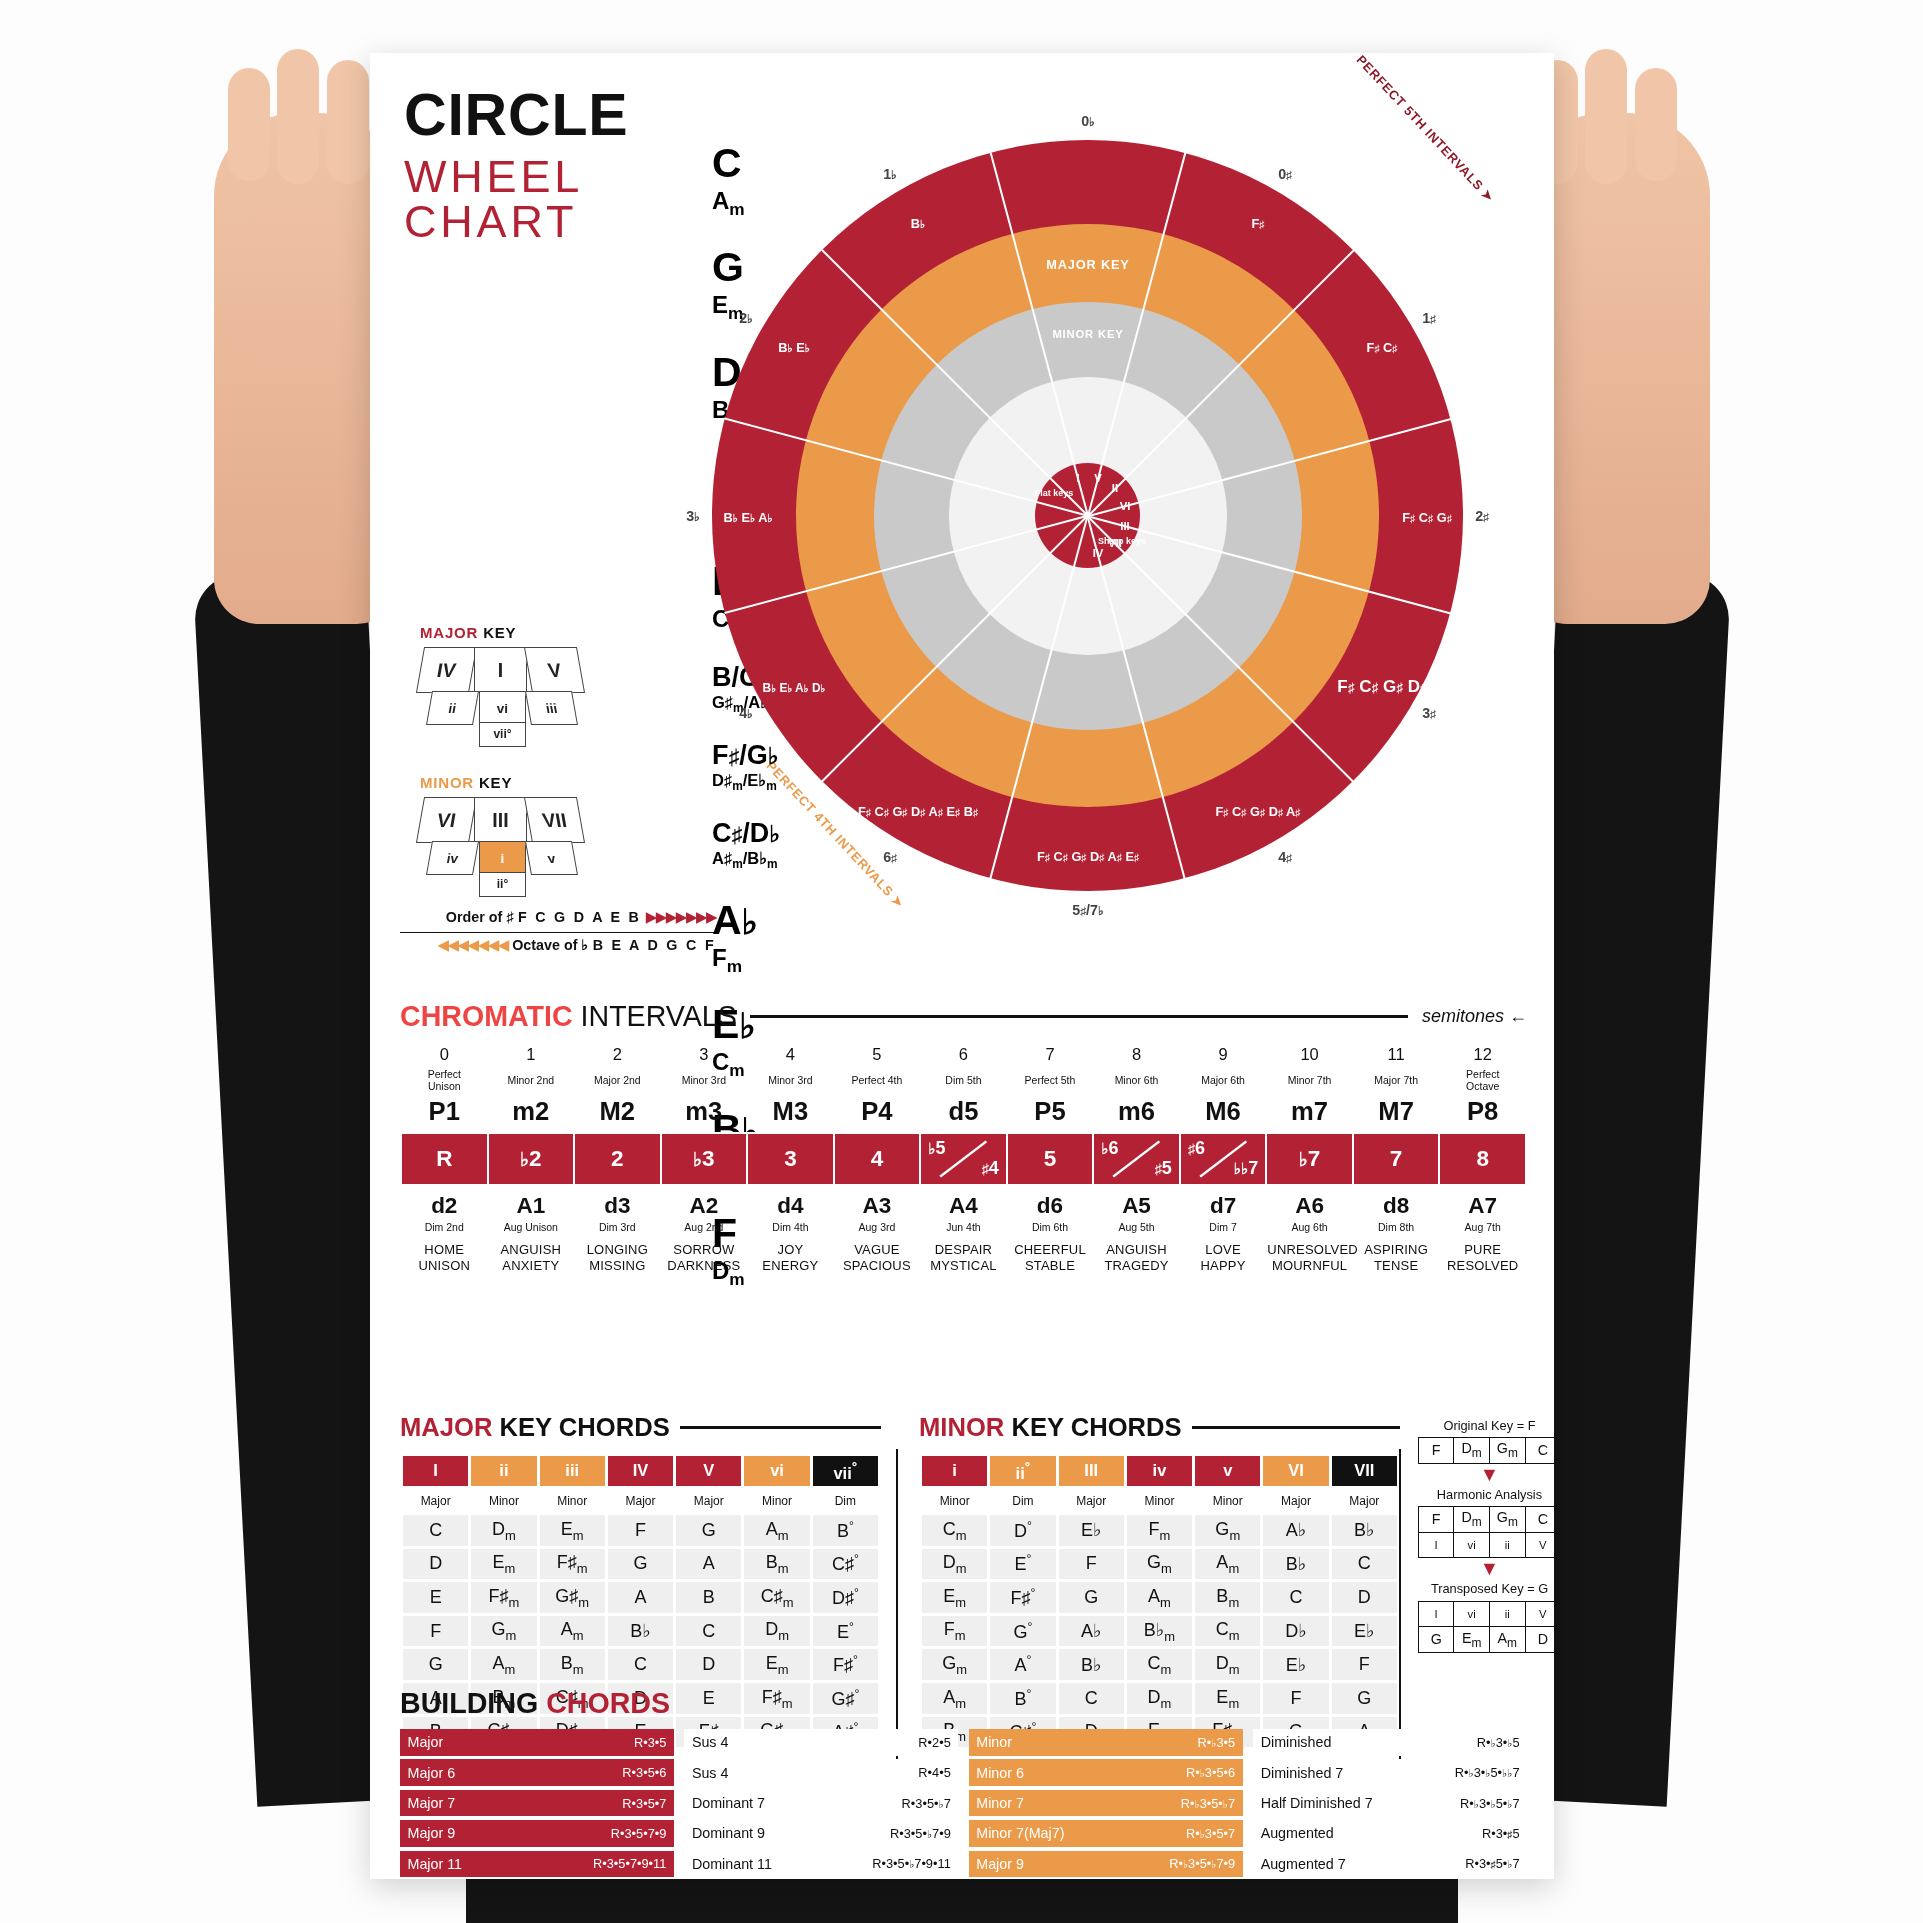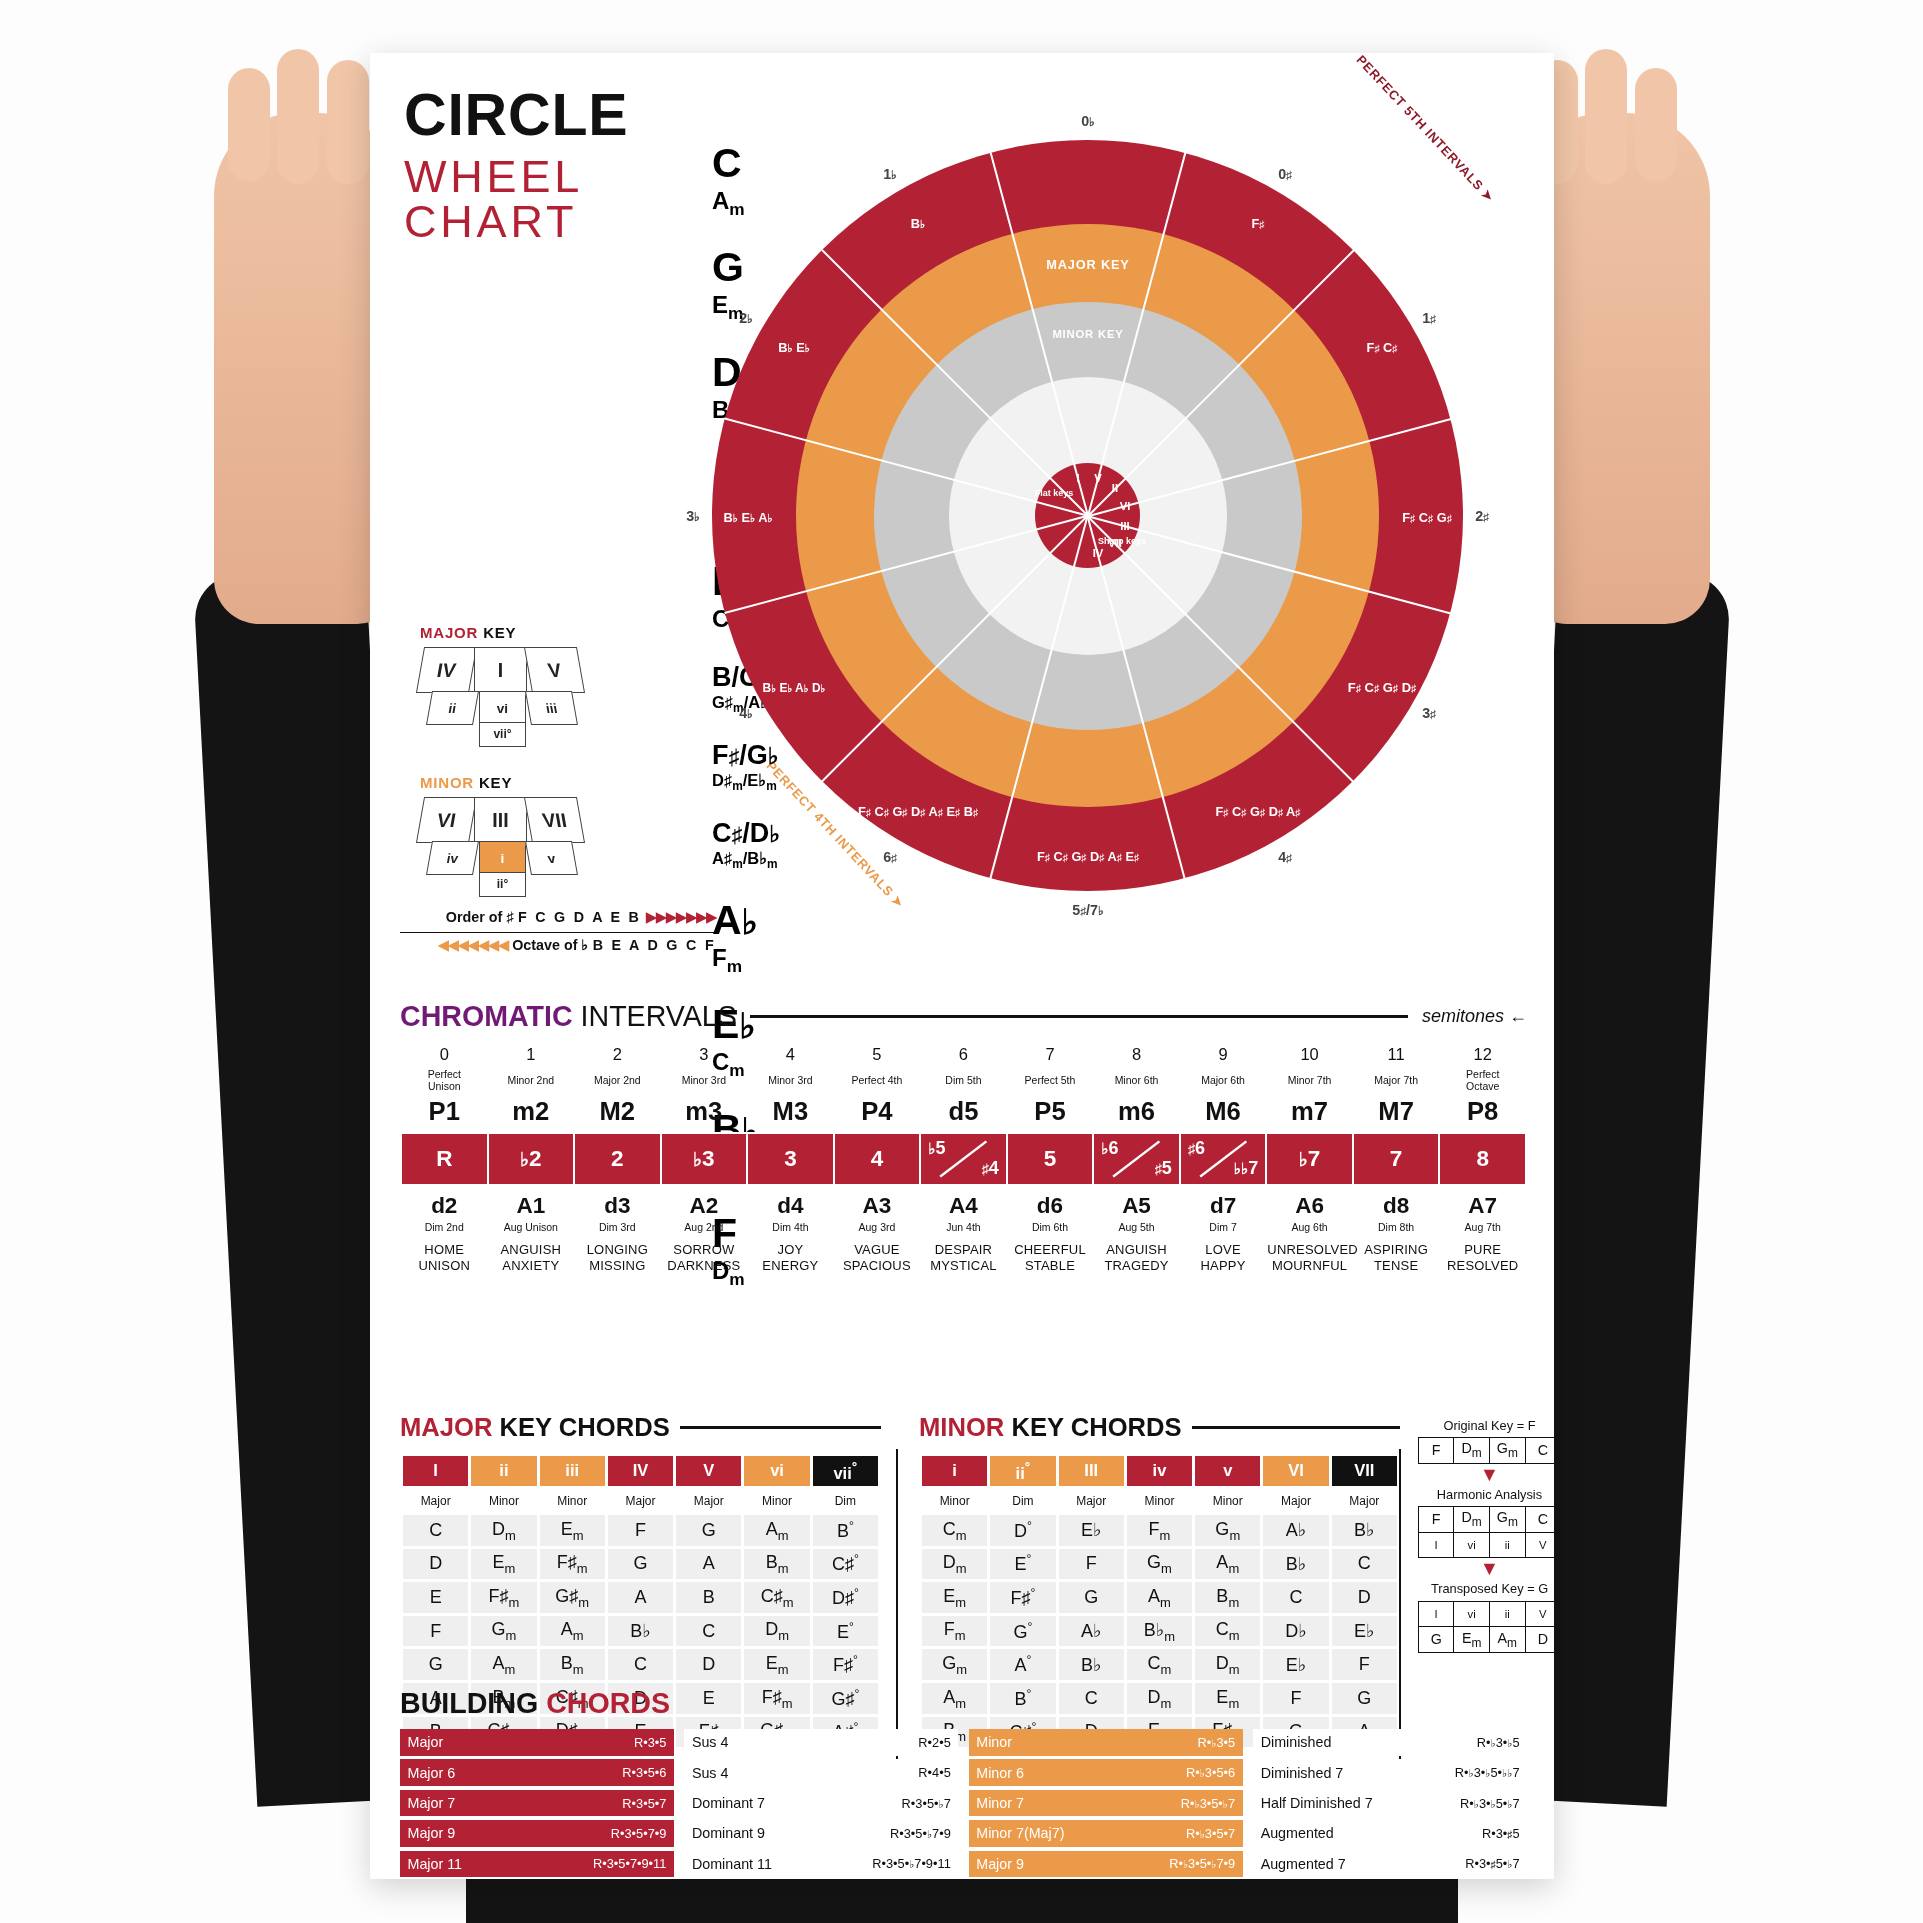--- a/index.html
+++ b/index.html
@@ -83,21 +83,21 @@
   .core-num{position:absolute;transform:translate(-50%,-50%);color:#fff;font-size:11.3px;font-weight:bold;}
   .core-cap{position:absolute;transform:translate(-50%,-50%);color:#fff;font-size:9.8px;font-weight:bold;white-space:nowrap;}
   .ring-cap{position:absolute;transform:translate(-50%,-50%);color:#fff;font-weight:bold;letter-spacing:0.8px;}
   .cap-major{font-size:12.8px;}
   .cap-minor{font-size:11.3px;}
   .arc-text{position:absolute;font-size:12.8px;font-weight:bold;letter-spacing:0.8px;}
   .arc-p5{color:#8e1b2a;left:680px;top:45px;transform:rotate(47deg);}
   .arc-p4{color:#eb9a49;left:90px;top:751px;transform:rotate(47deg);}
   
   .sec-title{position:absolute;font-size:28.6px;font-weight:bold;letter-spacing:0;}
-  .sec-title .red{color:#701a75;}
+  .sec-title .red{color:#ef4444;}
   .sec-title .blk{color:#111;font-weight:normal;}
   #chromatic{position:absolute;left:30px;top:947px;width:1127px;}
   .chrom-head{display:flex;align-items:center;gap:13.5px;}
   .chrom-rule{flex:1;height:3px;background:#111;}
   .semis{font-size:18px;font-style:italic;color:#111;white-space:nowrap;}
   table.chrom{border-collapse:collapse;width:1127px;margin-top:10.5px;table-layout:fixed;}
   table.chrom td{text-align:center;vertical-align:middle;}
   .ch-num{font-size:16.5px;color:#111;padding-bottom:1.5px;}
   .ch-name{font-size:10.5px;color:#111;line-height:1.15;height:28.6px;}
   .ch-abbr{font-size:25.6px;font-weight:bold;color:#111;padding-bottom:6px;}
@@ -259,21 +259,21 @@
           <div class="acc-lbl" style="left: 670px; top: 206px;"><span style="font-size:12.8px">F<span style="font-size:.8em">♯</span> C<span style="font-size:.8em">♯</span></span></div>
           <div class="core-num" style="left: 412px; top: 355px;"></div>
           <div class="maj-lbl" style="left: 624px; top: 376px; font-size: 41px;">A</div>
           <div class="min-lbl" style="left: 564px; top: 376px; font-size: 24px;">F<span style="font-size:.8e&lt;sub&gt;m&lt;/sub&gt;">♯</span><sub>m</sub></div>
           <div class="dim-lbl small" style="left: 505px; top: 376px; font-size: 17.3px;">G<span style="font-size:.8em">♯</span><sup>°</sup></div>
           <div class="acc-lbl" style="left: 715px; top: 376px;"><span style="font-size:12.8px">F<span style="font-size:.8em">♯</span> C<span style="font-size:.8em">♯</span> G<span style="font-size:.8em">♯</span></span></div>
           <div class="core-num" style="left: 418px; top: 376px;"></div>
           <div class="maj-lbl" style="left: 591px; top: 500px; font-size: 41px;">E</div>
           <div class="min-lbl" style="left: 538px; top: 470px; font-size: 24px;">C<span style="font-size:.8e&lt;sub&gt;m&lt;/sub&gt;">♯</span><sub>m</sub></div>
           <div class="dim-lbl small" style="left: 488px; top: 440px; font-size: 17.3px;">D<span style="font-size:.8em">♯</span><sup>°</sup></div>
-          <div class="acc-lbl" style="left: 670px; top: 546px;"><span style="font-size:13px">F<span style="font-size:.8em">♯</span> C<span style="font-size:.8em">♯</span> G<span style="font-size:.8em">♯</span> D<span style="font-size:.8em">♯</span></span></div>
+          <div class="acc-lbl" style="left: 670px; top: 546px;"><span style="font-size:17px">F<span style="font-size:.8em">♯</span> C<span style="font-size:.8em">♯</span> G<span style="font-size:.8em">♯</span> D<span style="font-size:.8em">♯</span></span></div>
           <div class="core-num" style="left: 412px; top: 397px;"></div>
           <div class="maj-lbl small" style="left: 500px; top: 591px; font-size: 27px;">B/C<span style="font-size:.85em">♭</span></div>
           <div class="min-lbl small" style="left: 470px; top: 538px; font-size: 16.5px;">G<span style="font-size:.8e&lt;sub&gt;m&lt;/sub&gt;">♯</span><sub>m</sub>/A<span style="font-size:.85e&lt;sub&gt;m&lt;/sub&gt;">♭</span><sub>m</sub></div>
           <div class="dim-lbl small" style="left: 440px; top: 488px; font-size: 17.3px;">A<span style="font-size:.8em">♯</span><sup>°</sup></div>
           <div class="acc-lbl" style="left: 546px; top: 670px; text-align: right;"><span style="font-size:12.8px">F<span style="font-size:.8em">♯</span> C<span style="font-size:.8em">♯</span> G<span style="font-size:.8em">♯</span> D<span style="font-size:.8em">♯</span> A<span style="font-size:.8em">♯</span></span></div>
           <div class="core-num" style="left: 397px; top: 412px;"></div>
           <div class="maj-lbl small" style="left: 376px; top: 624px; font-size: 27px;">F<span style="font-size:.8em">♯</span>/G<span style="font-size:.85em">♭</span></div>
           <div class="min-lbl small" style="left: 376px; top: 564px; font-size: 16.5px;">D<span style="font-size:.8e&lt;sub&gt;m&lt;/sub&gt;">♯</span><sub>m</sub>/E<span style="font-size:.85e&lt;sub&gt;m&lt;/sub&gt;">♭</span><sub>m</sub></div>
           <div class="dim-lbl small" style="left: 376px; top: 505px; font-size: 17.3px;">E<span style="font-size:.8em">♯</span><sup>°</sup></div>
           <div class="acc-lbl" style="left: 376px; top: 715px;"><span style="font-size:12.8px">F<span style="font-size:.8em">♯</span> C<span style="font-size:.8em">♯</span> G<span style="font-size:.8em">♯</span> D<span style="font-size:.8em">♯</span> A<span style="font-size:.8em">♯</span> E<span style="font-size:.8em">♯</span></span></div>

